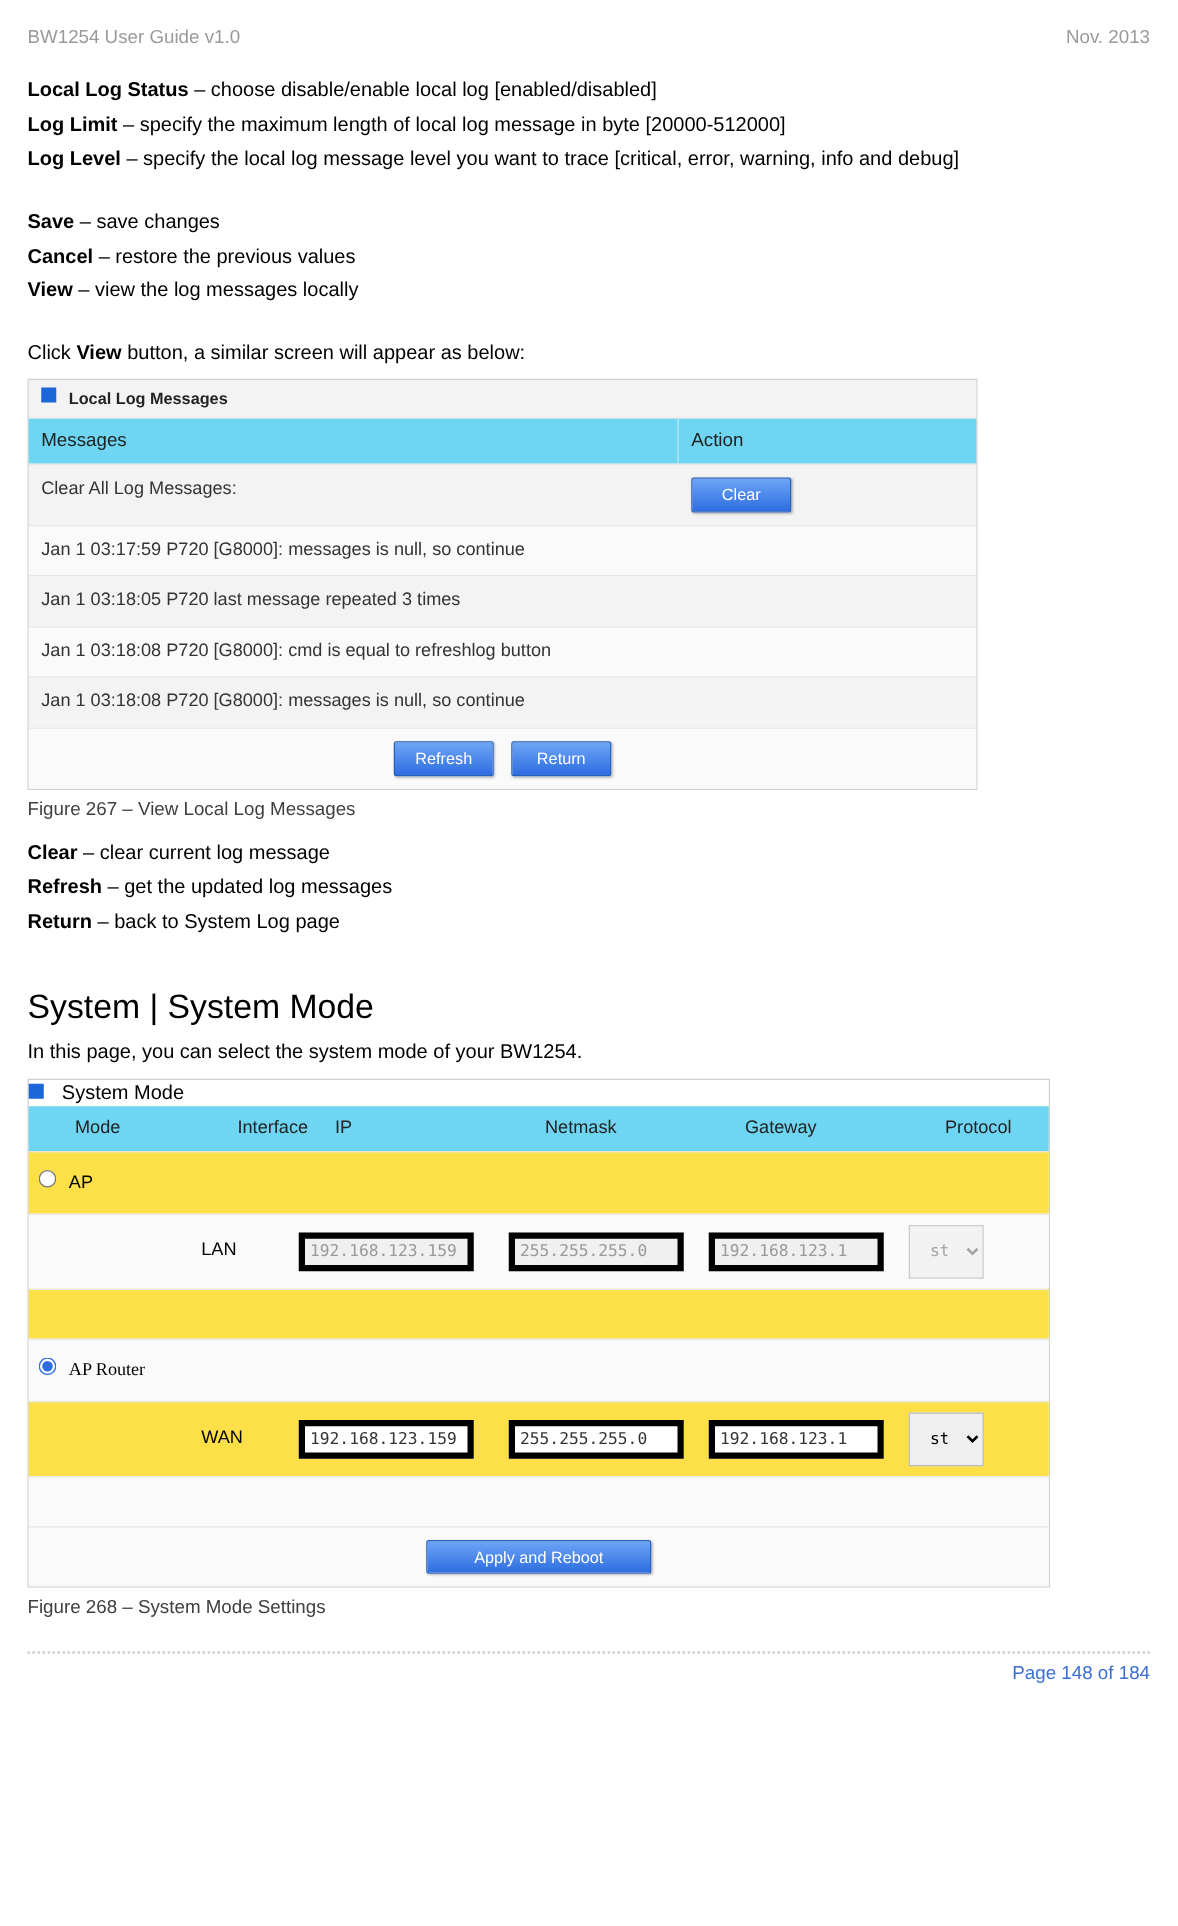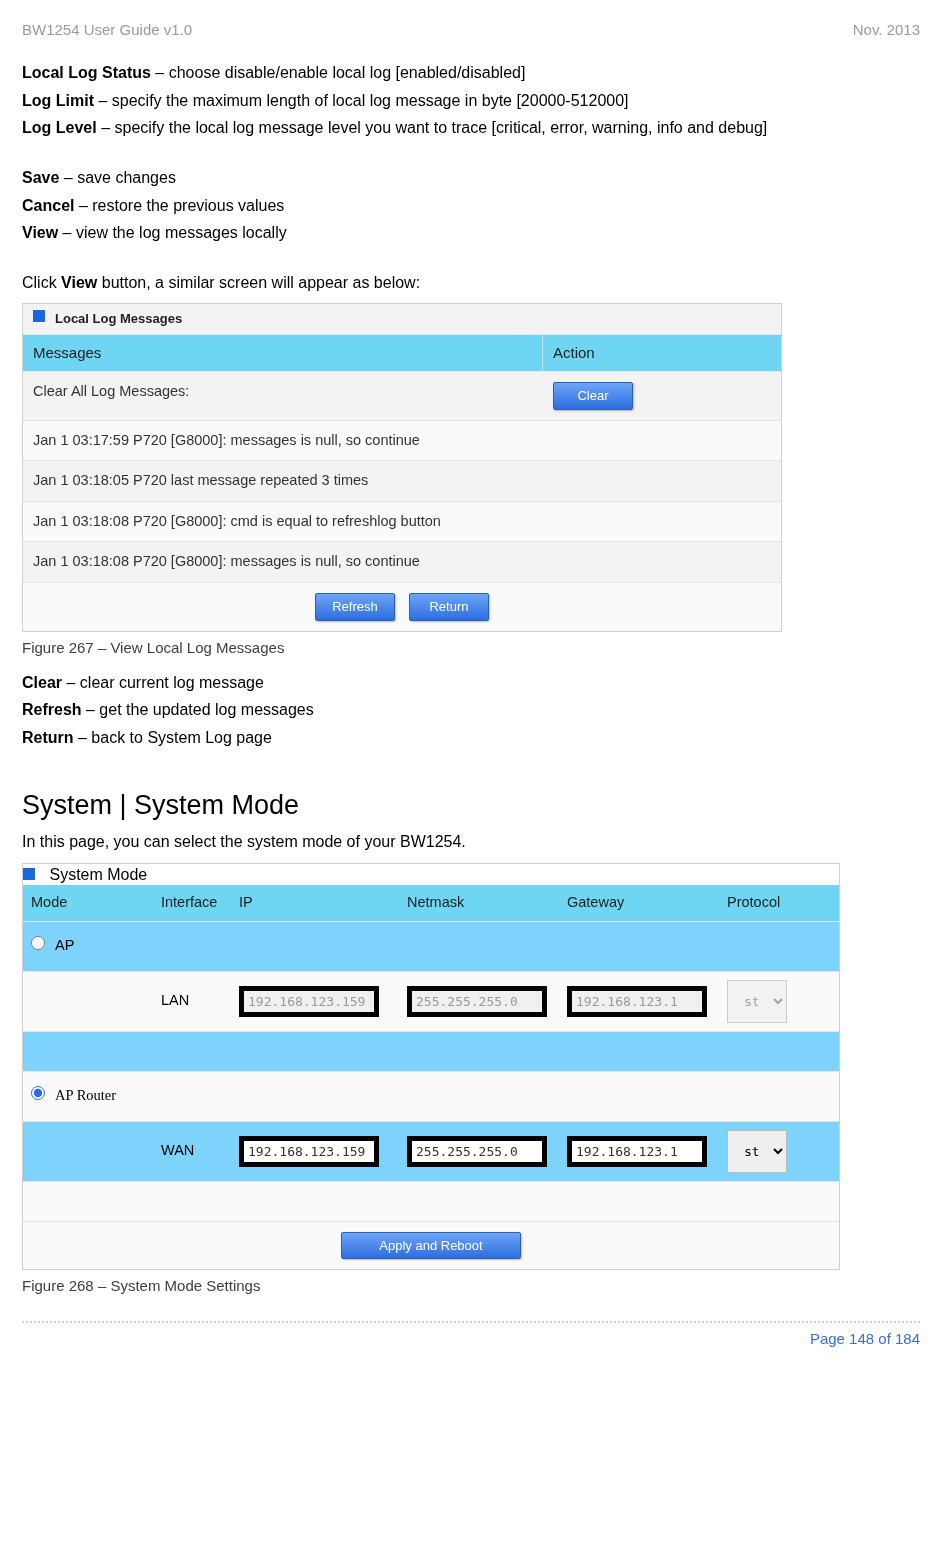--- a/index.html
+++ b/index.html
@@ -35,29 +35,29 @@
   .glossy-btn {
     display: inline-block; min-width: 80px; padding: 4px 14px;
     font-size: 13px; color: #fff; text-align: center;
     background: linear-gradient(#6ea5f6, #2d6de0); border: 1px solid #285fb8;
     border-radius: 2px; box-shadow: 1px 1px 2px rgba(0,0,0,0.25);
   }
   .glossy-btn.wide { min-width: 180px; }
   h2.heading { font-size: 27px; font-weight: 400; margin: 10px 0 8px 0; }
   
   .fig2 { border: 1px solid #d0d0d0; width: 818px; margin: 10px 0 6px 0; }
-  .hrow2 { display: flex; background: #6ed6f2; color: #222; font-size: 15px; }
+  .hrow2 { display: flex; background: #6ed6f2; color: #222; font-size: 15px; padding-left: 29px; }
   .hrow2 .hcell, .drow2 .dcell { padding: 8px 8px; font-size: 14.5px; }
   .cMode { flex: 0 0 130px; }
   .cIf   { flex: 0 0 78px; }
   .cIp   { flex: 0 0 168px; }
   .cNet  { flex: 0 0 160px; }
   .cGw   { flex: 0 0 160px; }
   .cPr   { flex: 1; }
-  .drow2 { display: flex; background: #7dd3fc; border-top: 1px solid #e6e6e6; align-items: center; min-height: 40px; }
+  .drow2 { display: flex; background: #fde047; border-top: 1px solid #e6e6e6; align-items: center; min-height: 40px; }
   .drow2.alt { background: #fafafa; }
   .drow2.tall { min-height: 50px; }
   input.txt { width: 140px; padding: 3px 4px; font-family: monospace; font-size: 13px; border: 5px solid #000000; color: #333; background: #fff; }
   input.txt.dis { color: #999; background: #f0f0f0; }
   select.sel { width: 60px; font-family: monospace; font-size: 13px; padding: 12px; border: 1px solid #bbb; }
   .radio { width: 14px; height: 14px; accent-color: #2d6de0; }
   .dotted { border-top: 2px dotted #cfcfcf; margin: 24px 0 6px 0; }
   .footer-pg { text-align: right; color: #3b6fd5; font-size: 15px; }
 </style>
 </head>

